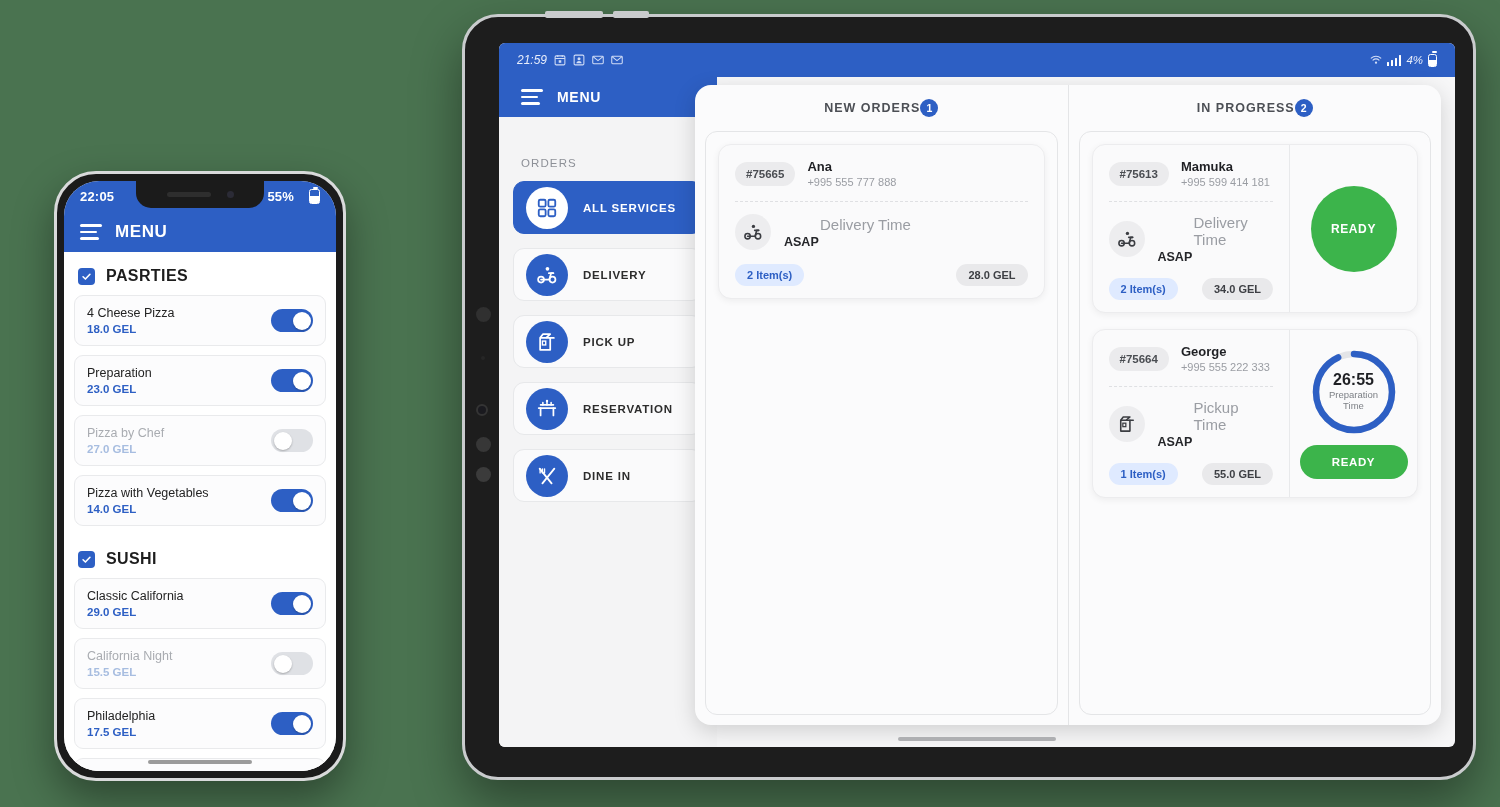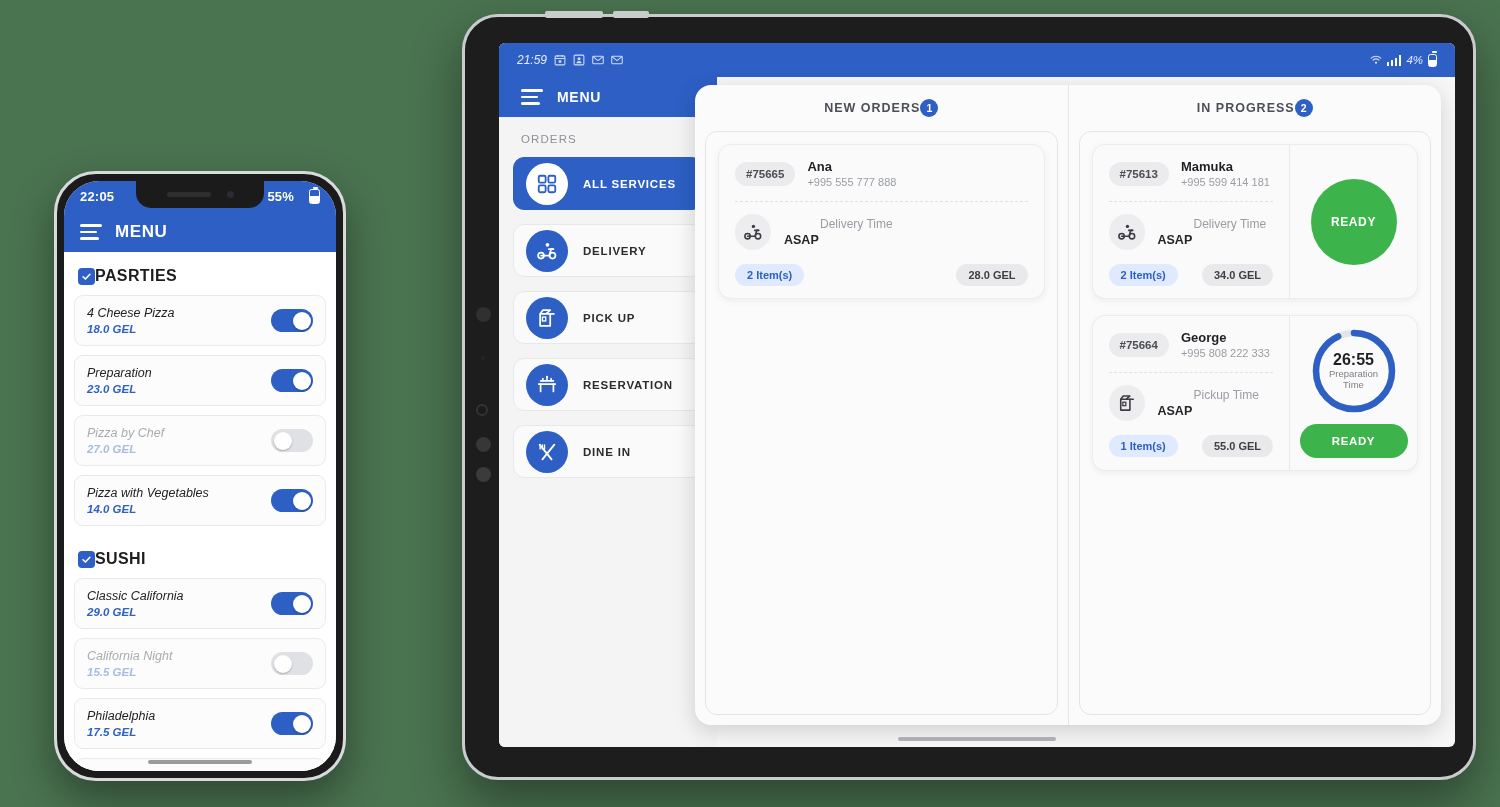--- a/index.html
+++ b/index.html
@@ -50,29 +50,29 @@
                 background:#fff; border-radius:1px; }
   .phone-appbar {
     height: 40px; background: #2d5fc4; display: flex; align-items: center;
     padding: 0 16px; gap: 13px; color: #fff;
   }
   .ham { display: flex; flex-direction: column; gap: 4px; width: 22px; }
   .ham span { height: 2.6px; background: #fff; border-radius: 2px; display: block; }
   .ham span:nth-child(1){width:100%} .ham span:nth-child(2){width:78%} .ham span:nth-child(3){width:88%}
   .phone-title { font-size: 17px; font-weight: bold; letter-spacing: .6px; }
   .phone-body { height: calc(100% - 71px); overflow: hidden; padding: 0 10px; background:#fff; }
-  .cat-row { display: flex; align-items: center; padding: 15px 4px 10px; }
+  .cat-row { display: flex; align-items: center; gap: 11px; padding: 15px 4px 10px; }
   .cbx { width: 17px; height: 17px; border-radius: 4px; background: #2d5fc4;
          display: flex; align-items: center; justify-content: center; flex: none; }
   .cbx svg { width: 11px; height: 11px; }
   .cat-name { font-size: 16px; font-weight: bold; color: #1d1d1d; letter-spacing: .4px; }
   .mitem {
     border: 1px solid #e9eaec; border-radius: 9px; background: #fcfcfd;
     margin-bottom: 9px; padding: 10px 12px;
-    display: flex; align-items: center; justify-content: space-between; font-style: italic;
+    display: flex; align-items: center; justify-content: space-between;
   }
   .mi-name { font-size: 12.5px; color: #232323; margin-bottom: 3px; }
   .mi-price { font-size: 11.5px; color: #2d5fc4; font-weight: bold; }
   .mitem.off .mi-name { color: #a9acb1; }
   .mitem.off .mi-price { color: #a7bde0; }
   .tgl { width: 42px; height: 23px; border-radius: 13px; background: #2d5fc4;
          position: relative; flex: none; }
   .tgl:after { content:""; position:absolute; top: 2.5px; right: 2.5px; width: 18px; height: 18px;
                border-radius: 50%; background: #fff; box-shadow: 0 1px 2px rgba(0,0,0,.25); }
   .tgl.off { background: #dfe1e5; }
@@ -109,21 +109,21 @@
   .ic { width: 12px; height: 12px; display:inline-block; opacity:.92 }
   .t-main { display: flex; height: calc(100% - 34px); position: relative; }
 
   
   .t-side { width: 218px; background: #f4f4f5; flex: none; position: relative; }
   .t-sidebar-top { height: 40px; background: #2d5fc4; display: flex; align-items: center;
                    padding: 0 22px; gap: 14px; color: #fff; }
   .t-sidebar-top .ham span { height: 2.4px; }
   .t-menu-label { font-size: 14px; font-weight: bold; letter-spacing: .7px; }
   .t-orders-label { font-size: 11.5px; color: #8d9097; letter-spacing: 1.1px;
-                    padding: 16px 0 12px 22px; font-weight: normal; }
+                    padding: 16px 0 12px 22px; font-weight: normal; margin-top: 24px; }
   .nav { padding: 0 14px; }
   .nav-item { display: flex; align-items: center; gap: 15px; height: 53px;
               border: 1px solid #e7e8ea; border-radius: 11px; background: #fafafb;
               margin-bottom: 14px; padding-left: 12px; }
   .nav-item.active { background: #2d5fc4; border-color: #2d5fc4; }
   .nav-ico { width: 42px; height: 42px; border-radius: 50%; background: #2d5fc4;
              display:flex; align-items:center; justify-content:center; flex:none; }
   .nav-item.active .nav-ico { background: #fff; }
   .nav-ico svg { width: 22px; height: 22px; }
   .nav-txt { font-size: 11.5px; font-weight: bold; color: #2c2c2c; letter-spacing: .8px; }
@@ -153,21 +153,21 @@
   .ord-top { display: flex; align-items: center; gap: 12px; }
   .ord-id { background: #ebebed; border-radius: 13px; padding: 6px 11px;
             font-size: 11.5px; font-weight: bold; color: #4a4d52; flex: none; }
   .ord-name { font-size: 13px; font-weight: bold; color: #1f2024; margin-bottom: 2px; }
   .ord-phone { font-size: 11px; color: #9a9da3; }
   .dash { border-top: 1.5px dashed #dfe0e3; margin: 13px 0 12px; }
   .ord-mid { display: flex; align-items: center; gap: 13px; }
   .ord-mid-ico { width: 36px; height: 36px; border-radius: 50%; background: #ededef;
                  display: flex; align-items: center; justify-content: center; flex: none; }
   .ord-mid-ico svg { width: 20px; height: 20px; }
-  .ord-lbl { font-size: 12px; color: #9a9da3; margin-bottom: 2px; padding-left: 36px; }
+  .ord-lbl { font-size: 15px; color: #9a9da3; margin-bottom: 2px; padding-left: 36px; }
   .ord-val { font-size: 12.5px; font-weight: bold; color: #25262a; }
   .ord-bot { display: flex; align-items: center; justify-content: space-between; margin-top: 14px; }
   .pill-items { background: #dfeaff; color: #2d5fc4; border-radius: 12px; padding: 5px 12px;
                 font-size: 11px; font-weight: bold; }
   .pill-price { background: #e9e9eb; color: #3e4045; border-radius: 12px; padding: 5px 12px;
                 font-size: 11px; font-weight: bold; }
   .ready-circle { width: 86px; height: 86px; border-radius: 50%; background: #3cb44b;
                   display: flex; align-items: center; justify-content: center;
                   color: #fff; font-size: 12px; font-weight: bold; letter-spacing: .6px; }
   .ready-pill { width: 108px; height: 34px; border-radius: 17px; background: #3cb44b;
@@ -489,21 +489,21 @@
          <div class="ocard-side">
                     <div class="ready-circle">READY</div>
                   </div>
        </div>
                 <div class="ocard">
          <div class="ocard-main">
            <div class="ord-top">
              <span class="ord-id">#75664</span>
              <span>
                <span class="ord-name" style="display:block">George</span>
-               <span class="ord-phone" style="display:block">+995 808 222 333</span>
+               <span class="ord-phone" style="display:block">+995 555 222 333</span>
              </span>
            </div>
            <div class="dash"></div>
            <div class="ord-mid">
              <span class="ord-mid-ico">
                         <svg viewBox="0 0 24 24">
                           <path d="M4.5 7.5h11v13h-11z" fill="none" stroke="#3b3d42" stroke-width="1.9" stroke-linejoin="round"></path>
                           <path d="M4.5 7.5l3-4h8l-4.5 4" fill="none" stroke="#3b3d42" stroke-width="1.9" stroke-linejoin="round"></path>
                           <rect x="7" y="11" width="3.6" height="4.2" fill="none" stroke="#3b3d42" stroke-width="1.5"></rect>
                           <path d="M15.5 7.5h4" stroke="#3b3d42" stroke-width="1.9" stroke-linecap="round"></path>

